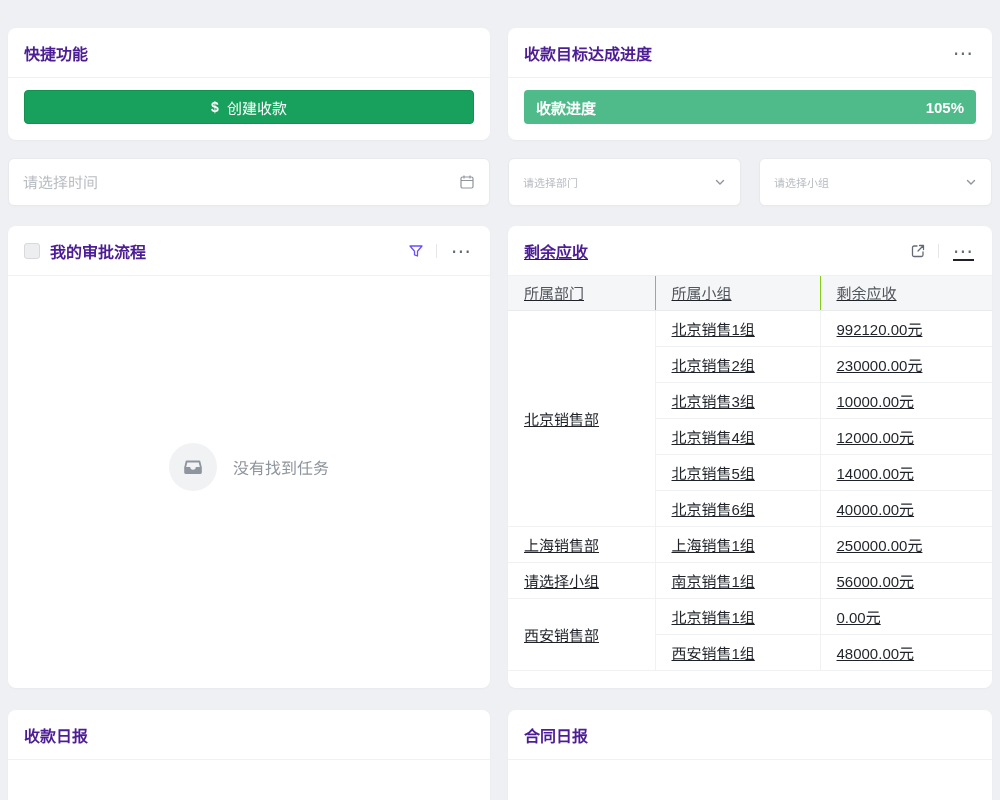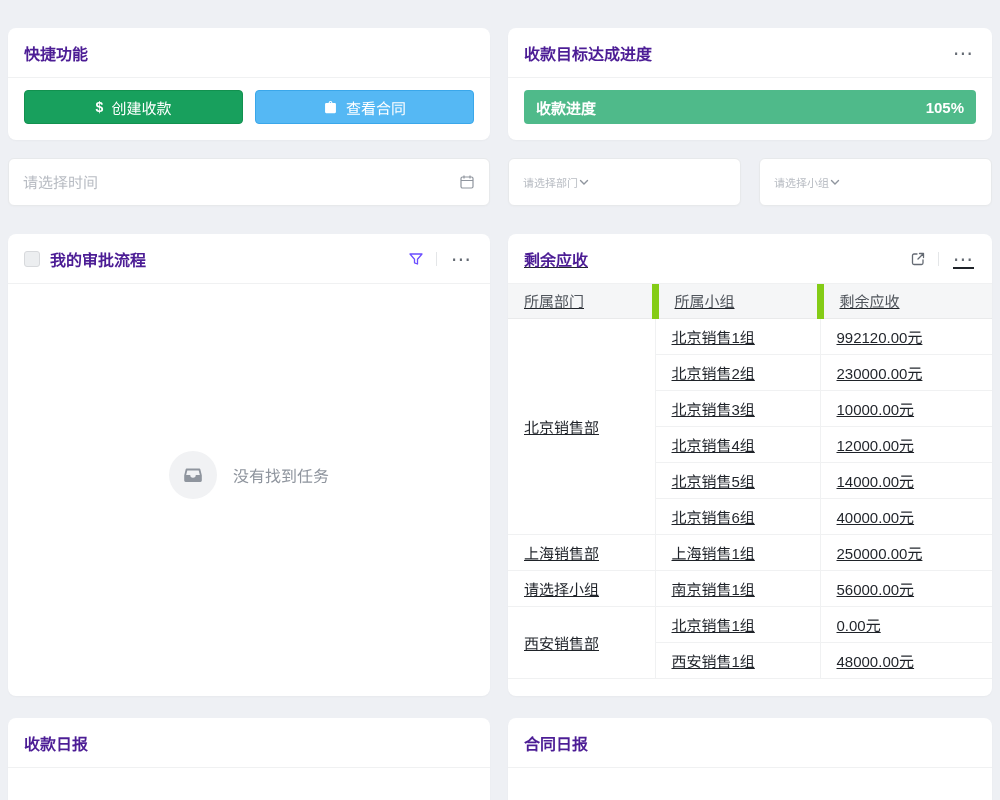--- a/index.html
+++ b/index.html
@@ -5,21 +5,21 @@
   * { box-sizing: border-box; margin: 0; padding: 0; }
   html, body { width: 1000px; height: 800px; overflow: hidden; }
   body {
     background: #eef0f4;
     font-family: "Liberation Sans", "DejaVu Sans", sans-serif;
     padding: 28px 8px 0;
     color: #1f2329;
   }
   .row { display: grid; grid-template-columns: 482px 484px; gap: 18px; }
   .filter-row { display: grid; grid-template-columns: 482px 233px 233px; gap: 18px; margin-top: 18px; }
-  .row3 { margin-top: 28px; }
+  .row3 { margin-top: 20px; }
   .row4 { margin-top: 22px; }
 
   .card {
     background: #ffffff;
     border-radius: 8px;
     box-shadow: 0 1px 2px rgba(31,35,41,0.03);
     overflow: hidden;
   }
   .card-header {
     height: 50px;
@@ -56,21 +56,21 @@
   .progress-bar {
     height: 34px; background: #4fba8a; border-radius: 4px;
     display: flex; align-items: center; justify-content: space-between;
     padding: 0 12px; color: #fff; font-size: 15px; font-weight: 600; gap: 20px;
   }
 
   
   .input-wrap, .select {
     background: #fff; border: 1px solid #e7e9eb; border-radius: 6px;
     height: 48px; display: flex; align-items: center;
-    padding: 0 14px; 
+    padding: 0 14px; justify-content: space-between;
     box-shadow: 0 1px 2px rgba(31,35,41,0.02);
   }
   .input-wrap input {
     border: none; outline: none; flex: 1; font-size: 15px;
     font-family: inherit; color: #1f2329; background: transparent;
   }
   .input-wrap input::placeholder { color: #b8bcc3; }
   .select { cursor: pointer; }
   .select .ph { color: #b8bcc3; font-size: 11px; }
   .icon-slot { display: flex; align-items: center; }
@@ -91,21 +91,21 @@
     background: #f1f2f4; display: flex; align-items: center; justify-content: center;
   }
   .empty-text { color: #8f959e; font-size: 16px; }
 
   
   .receivables-card { height: 462px; text-decoration: underline; }
   table { width: 100%; border-collapse: collapse; font-size: 15px; table-layout: fixed; }
   thead th {
     background: #f5f6f7; color: #51565d; font-weight: 400; text-align: left;
     height: 34px; padding: 0 16px;
-    border-bottom: 1px solid #e9eaeb; border-right: 7px solid #84cc16;
+    border-bottom: 1px solid #e9eaeb; border-right: 1px solid #84cc16;
   }
   thead th:last-child { border-right: none; }
   tbody td {
     height: 36px; padding: 0 16px; color: #1f2329;
     border-bottom: 1px solid #f0f1f2; border-right: 1px solid #f0f1f2;
     vertical-align: middle;
   }
   tbody td:last-child { border-right: none; }
   th.col-dept, td.col-dept { width: 147px; }
   th.col-group, td.col-group { width: 165px; }
@@ -123,28 +123,20 @@
     <section class="card">
       <div class="card-header">
         <div class="header-left">
           <span class="card-title">快捷功能</span>
         </div>
       </div>
       <div class="btn-row">
         <button class="btn btn-green">
           <span class="btn-icon">$</span>
           <span>创建收款</span>
-        </button>
-        <button class="btn btn-blue">
-          <span class="btn-icon">
-            <svg width="15" height="15" viewBox="0 0 16 16">
-                <path fill="#ffffff" d="M6 3.2V3a2 2 0 0 1 2-2 2 2 0 0 1 2 2v.2h2.6a1.2 1.2 0 0 1 1.2 1.2v8.4a1.2 1.2 0 0 1-1.2 1.2H3.4a1.2 1.2 0 0 1-1.2-1.2V4.4a1.2 1.2 0 0 1 1.2-1.2H6zm1.2 0h1.6V3a.8.8 0 0 0-1.6 0v.2zM2.8 6.8h10.4v1.1H2.8V6.8z"></path>
-              </svg>
-          </span>
-          <span>查看合同</span>
         </button>
       </div>
     </section>
 
     <section class="card">
       <div class="card-header">
         <div class="header-left">
           <span class="card-title">收款目标达成进度</span>
         </div>
         <div class="header-right">

